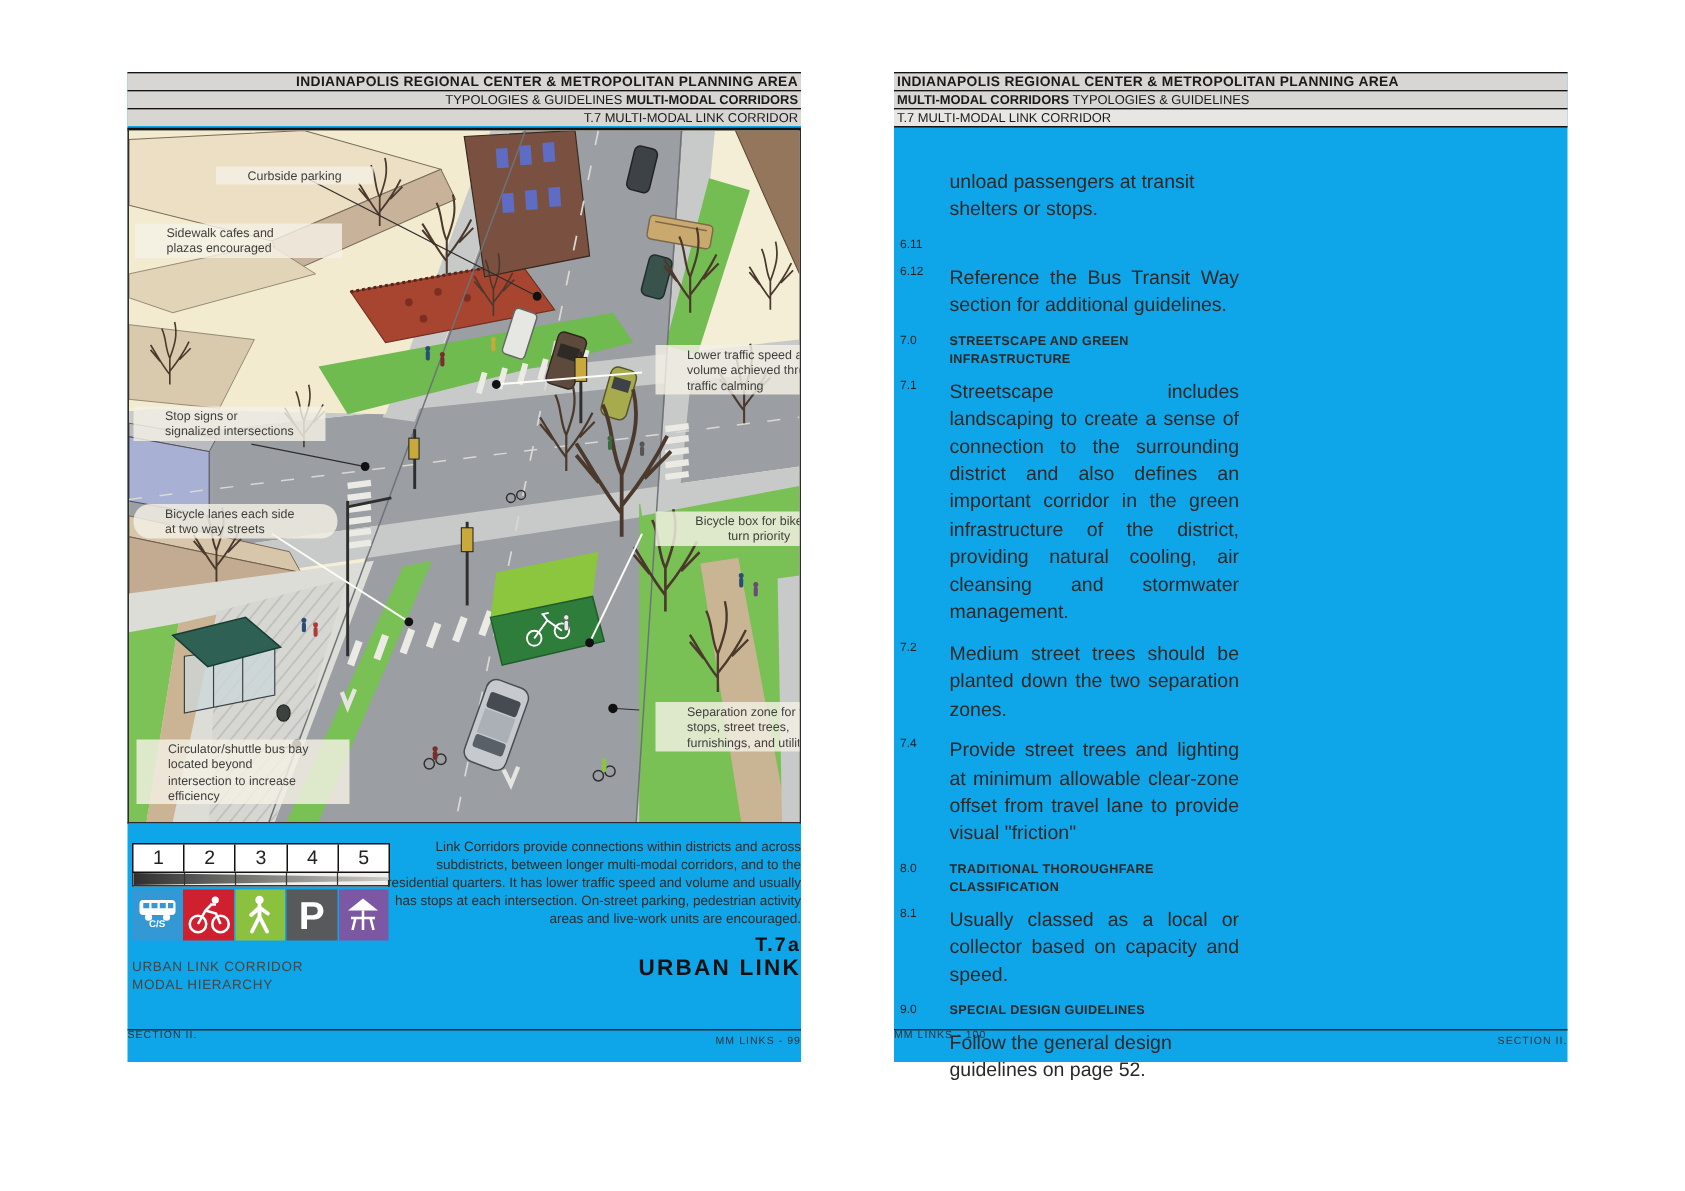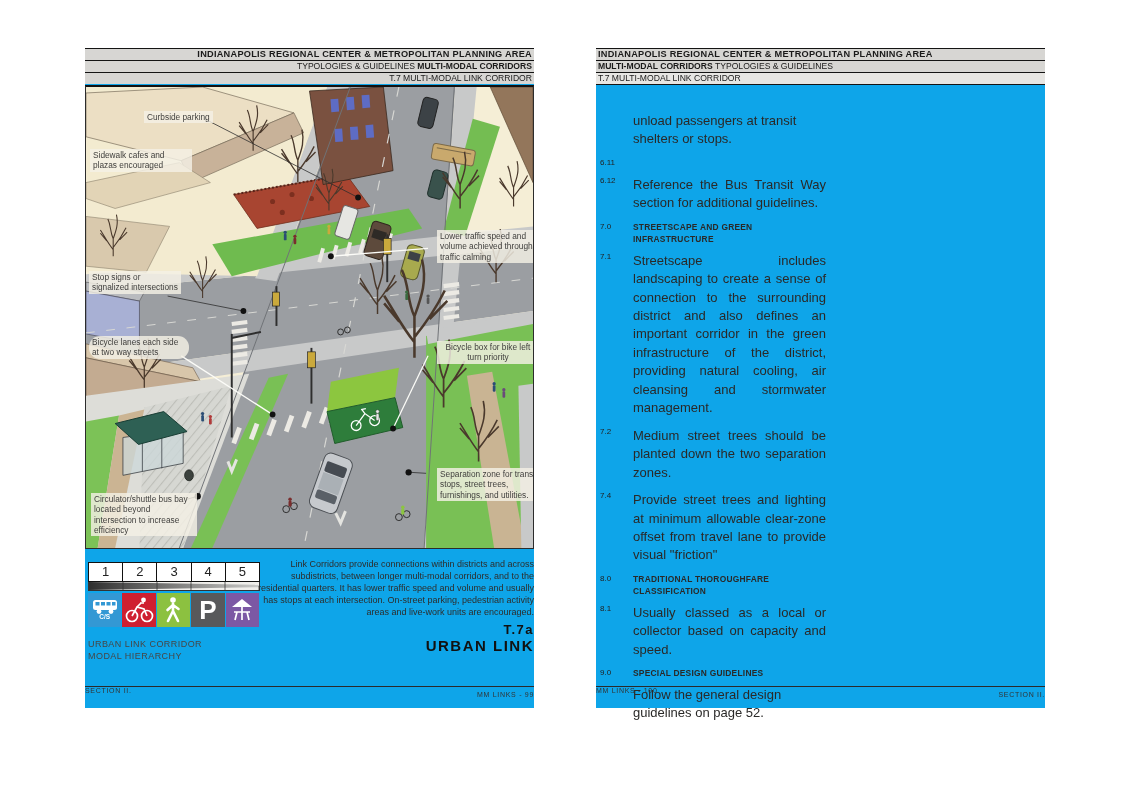--- a/index.html
+++ b/index.html
@@ -18,21 +18,21 @@
   .page-right .hdr-band{text-align:left;padding-left:2px;}
   .hdr-line1{font-weight:bold;font-size:9.2px;letter-spacing:.25px;}
   .b{font-weight:bold;}
   .hdr-band.lite{background:#e7e6e3;}
 
   
   .illus{position:relative;margin-top:1px;height:461px;background:#f5eed6;
          border:1px solid #2c2c2c;border-top:2px solid #111;overflow:hidden;}
   .illus svg{position:absolute;left:0;top:0;width:100%;height:100%;}
   .callout{position:absolute;font-size:8.3px;line-height:1.25;color:#3f3e3c;
-           background:rgba(244,240,229,.82);padding:1px 3px;z-index:5;}
+           background:rgba(244,240,229,.82);padding:1px 21px;z-index:5;}
 
   
   .modal{position:absolute;left:3px;top:514px;width:172px;}
   .mh-numbers{display:flex;border:1.5px solid #111;background:#fff;height:18px;}
   .mh-cell{flex:1;text-align:center;line-height:18px;font-size:13px;color:#222;
            border-left:1px solid #111;}
   .mh-cell:first-child{border-left:none;}
   .mh-wedge{display:block;border:1px solid #333;border-top:none;background:#f0efec;height:9px;width:100%;box-sizing:border-box;}
   .mh-tiles{display:flex;gap:1px;margin-top:2px;}
   .tile{width:33.4px;height:34px;display:flex;flex-direction:column;align-items:center;

